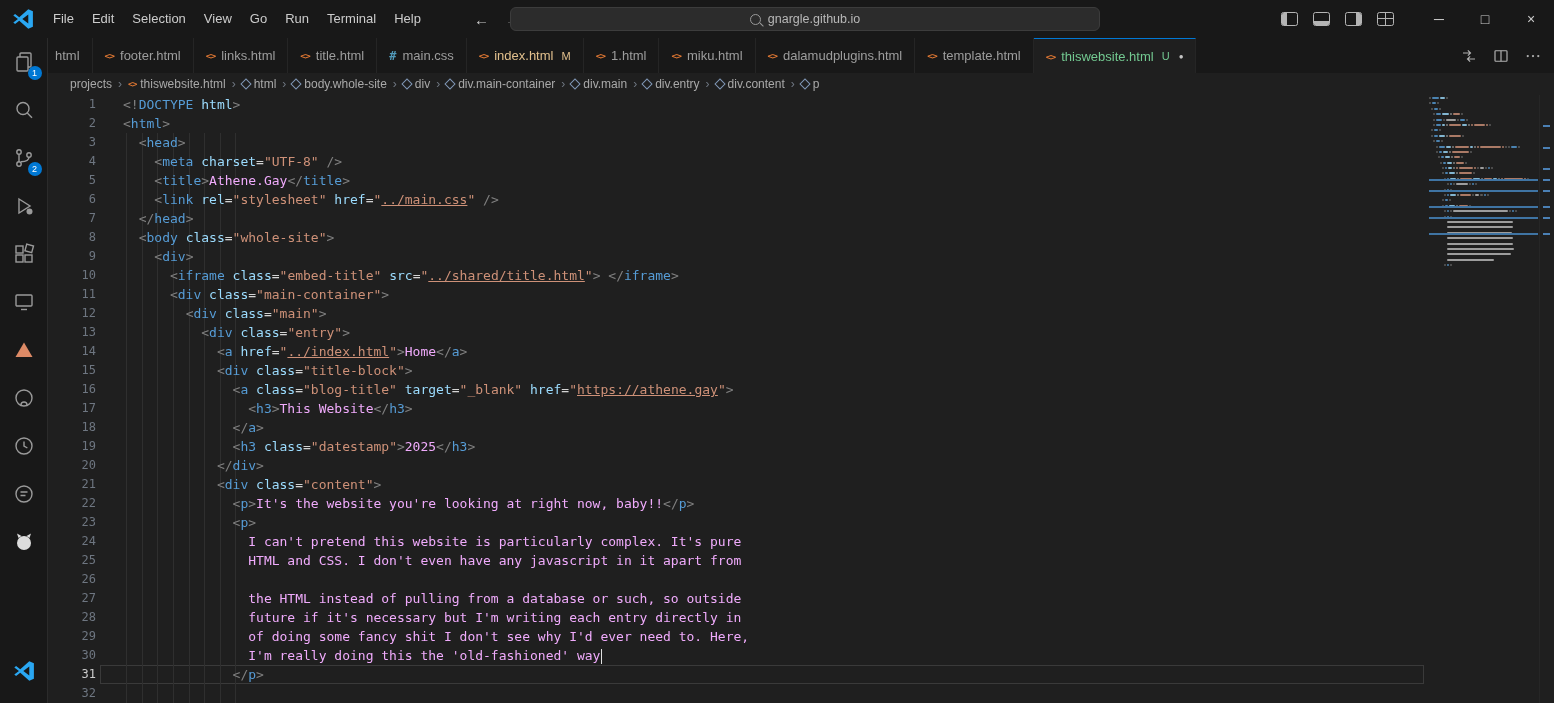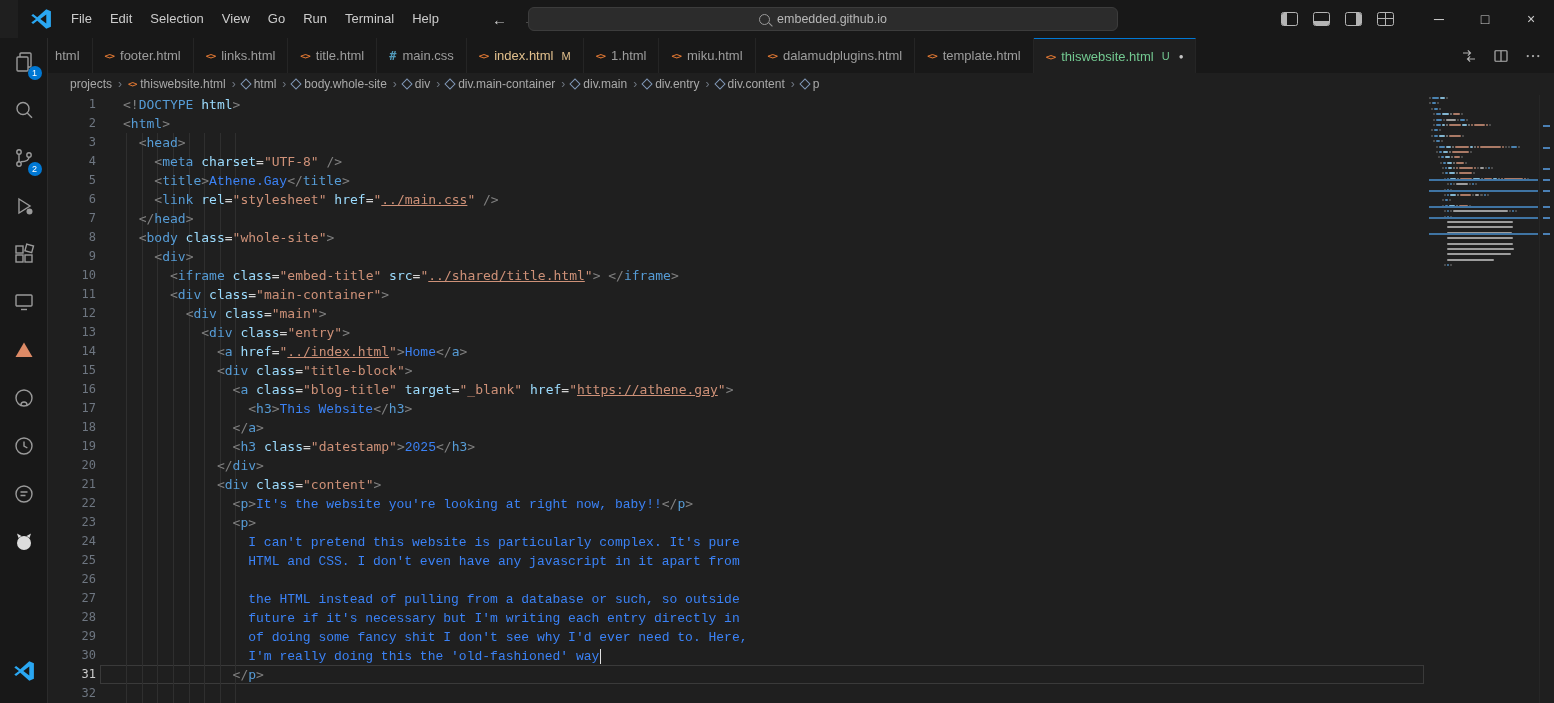--- a/index.html
+++ b/index.html
@@ -1,20 +1,20 @@
 <!DOCTYPE html>
 <html><head>
 <meta charset="utf-8">
 <style>
   html,body{margin:0;padding:0;background:#101010;}
   .window{position:relative;width:1554px;height:703px;overflow:hidden;background:#1f1f1f;
           font-family:"Liberation Sans",sans-serif;color:#cccccc;-webkit-font-smoothing:antialiased;}
 
   
-  .titlebar{position:absolute;top:0;left:0;right:0;height:38px;background:#181818;display:flex;align-items:center;margin-left:18px;}
+  .titlebar{position:absolute;top:0;left:0;right:0;height:38px;background:#181818;display:flex;align-items:center;}
   .vscode-logo{width:22px;height:22px;margin:0 10px 0 12px;flex:none;}
   .menu-bar{display:flex;align-items:center;height:100%;}
   .menu-item{padding:0 9px;font-size:13px;color:#cccccc;line-height:38px;cursor:default;}
   .nav-arrows{display:flex;align-items:center;margin-left:44px;gap:16px;font-size:15px;}
   .nav-back{color:#cccccc;} .nav-fwd{color:#7a7a7a;}
   .command-center{position:absolute;left:510px;top:7px;width:590px;height:24px;background:#2c2c2c;
         border:1px solid #3c3c3c;border-radius:6px;display:flex;align-items:center;justify-content:center;
         gap:7px;font-size:12.5px;color:#b8b8b8;box-sizing:border-box;}
   .search-glyph{width:9px;height:9px;border:1.4px solid #9a9a9a;border-radius:50%;position:relative;display:inline-block;flex:none;}
   .search-glyph::after{content:'';position:absolute;width:5px;height:1.4px;background:#9a9a9a;transform:rotate(45deg);right:-4px;bottom:-1.5px;}
@@ -65,21 +65,21 @@
   
   .editor-region{position:absolute;left:48px;top:95px;right:0;bottom:0;background:#1f1f1f;overflow:hidden;}
   .gutter{position:absolute;left:0;top:0;width:48px;}
   .line-number{height:19px;line-height:19px;text-align:right;font-family:"DejaVu Sans Mono",monospace;
         font-size:12px;color:#6e7681;padding-right:0;}
   .line-number.active{color:#cccccc;}
   .code{position:absolute;left:75px;top:0;right:129px;font-family:"DejaVu Sans Mono",monospace;font-size:13px;}
   .code-line{height:19px;line-height:19px;white-space:pre;position:relative;z-index:2;}
   .guide{position:absolute;width:1px;background:#2f2f2f;z-index:1;}
   .tk-pu{color:#808080;} .tk-tg{color:#569cd6;} .tk-at{color:#9cdcfe;} .tk-st{color:#ce9178;}
-  .tk-lk{color:#ce9178;text-decoration:underline;} .tk-tx{color:#3b82f6;font-family:Liberation Mono, monospace;} .tk-eq{color:#d4d4d4;}
+  .tk-lk{color:#ce9178;text-decoration:underline;} .tk-tx{color:#f0abfc;} .tk-eq{color:#d4d4d4;}
   .cursor{display:inline-block;width:1.5px;height:15px;background:#e0e0e0;vertical-align:middle;margin-left:0.5px;}
   .current-line{position:absolute;left:52px;right:130px;height:19px;border:1px solid #3a3a3a;box-sizing:border-box;z-index:0;}
 
   
   .minimap{position:absolute;top:0;right:14px;width:115px;bottom:0;background:#1f1f1f;}
   .mm-content{position:absolute;top:2px;left:4px;right:2px;}
   .mm-row{height:2px;margin-bottom:3.4px;white-space:nowrap;font-size:0;}
   .mm-ind{display:inline-block;height:2px;}
   .mm-seg{display:inline-block;height:2px;margin-right:1px;border-radius:1px;vertical-align:top;opacity:.8;}
   .mm-seg.tk-pu{background:#6a6a6a;} .mm-seg.tk-tg{background:#569cd6;} .mm-seg.tk-at{background:#9cdcfe;}
@@ -107,21 +107,21 @@
         <span class="menu-item">Run</span>
         <span class="menu-item">Terminal</span>
         <span class="menu-item">Help</span>
       </div>
     <div class="nav-arrows">
       <span class="nav-back">←</span>
       <span class="nav-fwd">→</span>
     </div>
     <div class="command-center">
       <span class="search-glyph"></span>
-      <span>embedded.github.io</span>
+      <span>gnargle.github.io</span>
     </div>
     <div class="titlebar-right">
       <div class="layout-controls">
           <span class="layout-icon left"></span>
           <span class="layout-icon bottom"></span>
           <span class="layout-icon right"></span>
           <span class="layout-icon grid"></span>
         </div>
       <div class="win-controls">
           <div class="win-btn">─</div>

